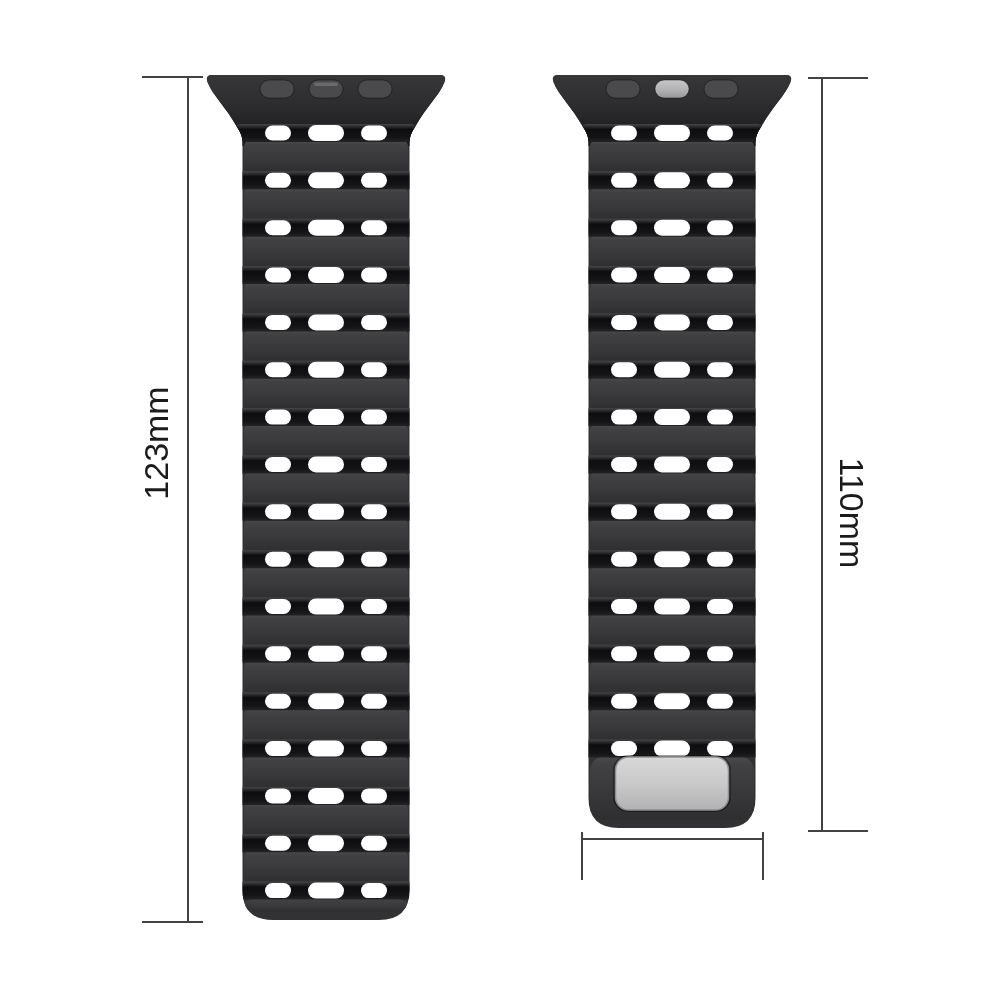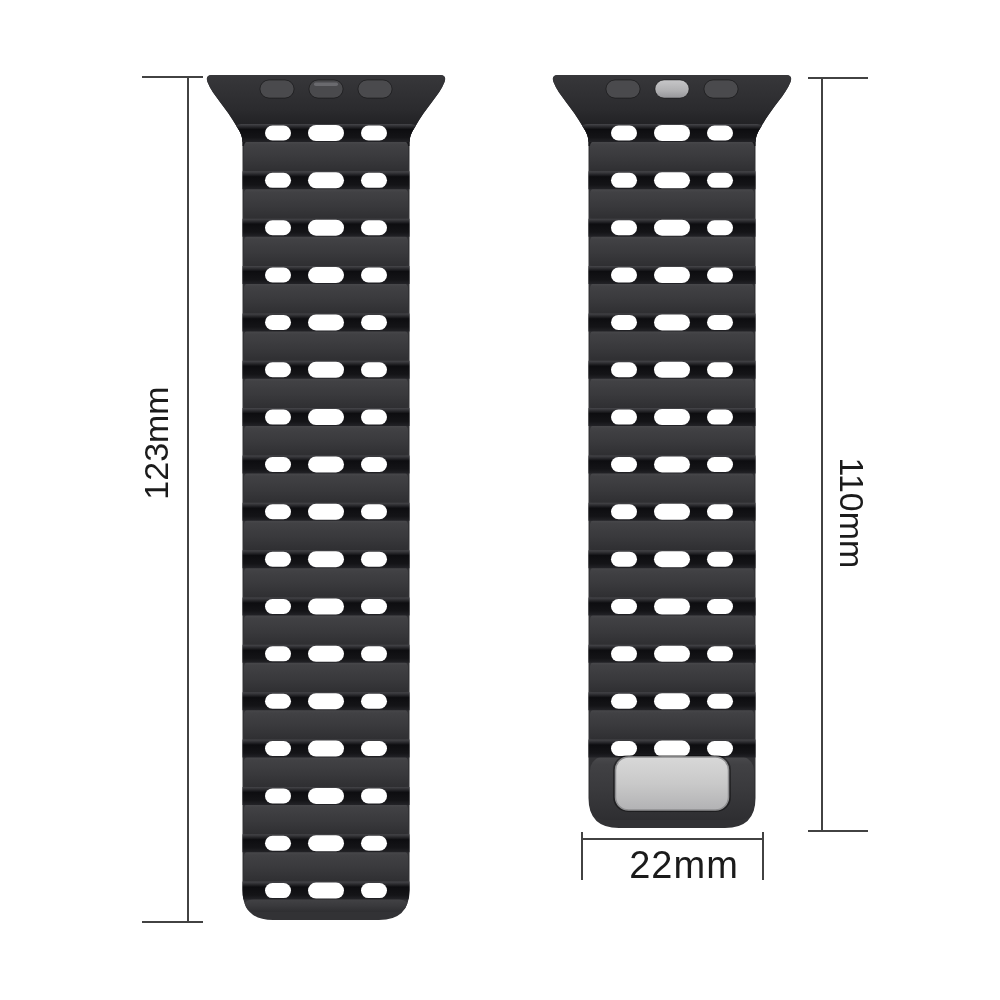--- a/index.html
+++ b/index.html
@@ -39,21 +39,20 @@
   <div class="dim-label vert label-123">123mm</div>
 
   <div class="dim dim-line-right"></div>
   <div class="dim dim-tick-right-top"></div>
   <div class="dim dim-tick-right-bot"></div>
   <div class="dim-label vert label-110">110mm</div>
 
   <div class="dim dim-line-bottom"></div>
   <div class="dim dim-tick-bottom-l"></div>
   <div class="dim dim-tick-bottom-r"></div>
-  <div class="dim-label label-22">22mm</div>
 
   <svg id="left-strap-svg" class="strap-svg" width="244" height="852" viewBox="0 0 244 852">
       <defs>
         <linearGradient id="left-strap-svg-seg" x1="0" y1="0" x2="0" y2="1">
           <stop offset="0" stop-color="#4a4a4d"></stop>
           <stop offset="0.12" stop-color="#414144"></stop>
           <stop offset="0.55" stop-color="#39393c"></stop>
           <stop offset="1" stop-color="#2e2e31"></stop>
         </linearGradient>
         <linearGradient id="left-strap-svg-ridge" x1="0" y1="0" x2="0" y2="1">

